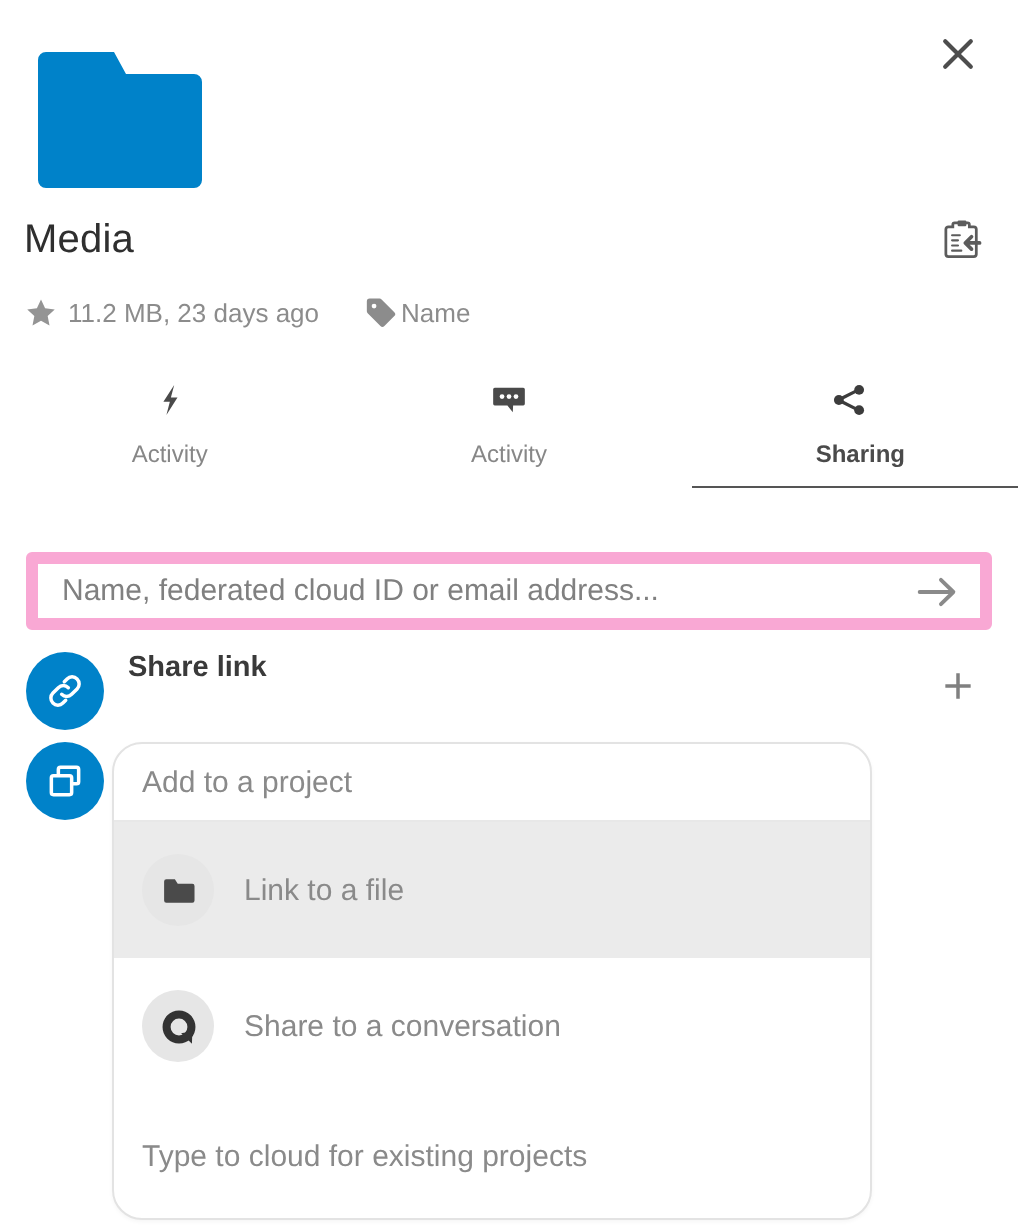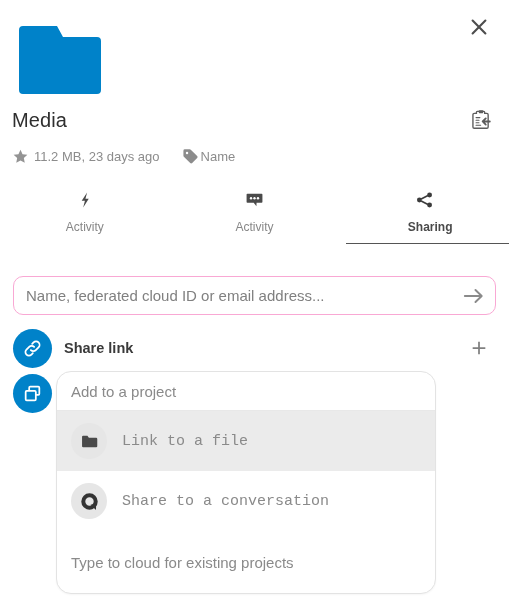--- a/index.html
+++ b/index.html
@@ -128,22 +128,22 @@
   }
 
   
   .share-input-wrap {
     position: absolute;
     left: 13px;
     top: 276px;
     width: 483px;
     height: 39px;
     box-sizing: border-box;
-    border: 1px solid #f9a8d4;
-    border-radius: 10px;
+    border: 6px solid #f9a8d4;
+    border-radius: 3px;
     background: #fff;
     display: flex;
     align-items: center;
   }
   .share-input {
     border: 0;
     outline: 0;
     flex: 1;
     height: 100%;
     padding: 0 12px;
@@ -163,21 +163,21 @@
     background: transparent;
     border: 0;
   }
 
   
   .share-row {
     position: absolute;
     left: 13px;
     height: 44px;
     display: flex;
-    align-items: center;
+    align-items: flex-start;
   }
   #row-link { top: 326px; width: 483px; }
   #row-project { top: 371px; width: 483px; }
 
   .avatar {
     width: 39px;
     height: 39px;
     border-radius: 50%;
     background: #0082c9;
     display: flex;
@@ -225,25 +225,24 @@
     font-family: "Liberation Sans", sans-serif;
     font-size: 15px;
     color: #444;
     background: transparent;
   }
   .picker-input::placeholder { color: #8a8a8a; opacity: 1; }
 
   .picker-option {
     display: flex;
     align-items: center;
-    height: 60px;
+    height: 68px;
     padding: 0 14px;
     cursor: pointer;
     box-sizing: border-box;
-    font-family: Liberation Mono, monospace;
   }
   .picker-option.highlighted { background: #ebebeb; }
   .opt-icon {
     width: 36px;
     height: 36px;
     border-radius: 50%;
     background: #e6e6e6;
     display: flex;
     align-items: center;
     justify-content: center;

